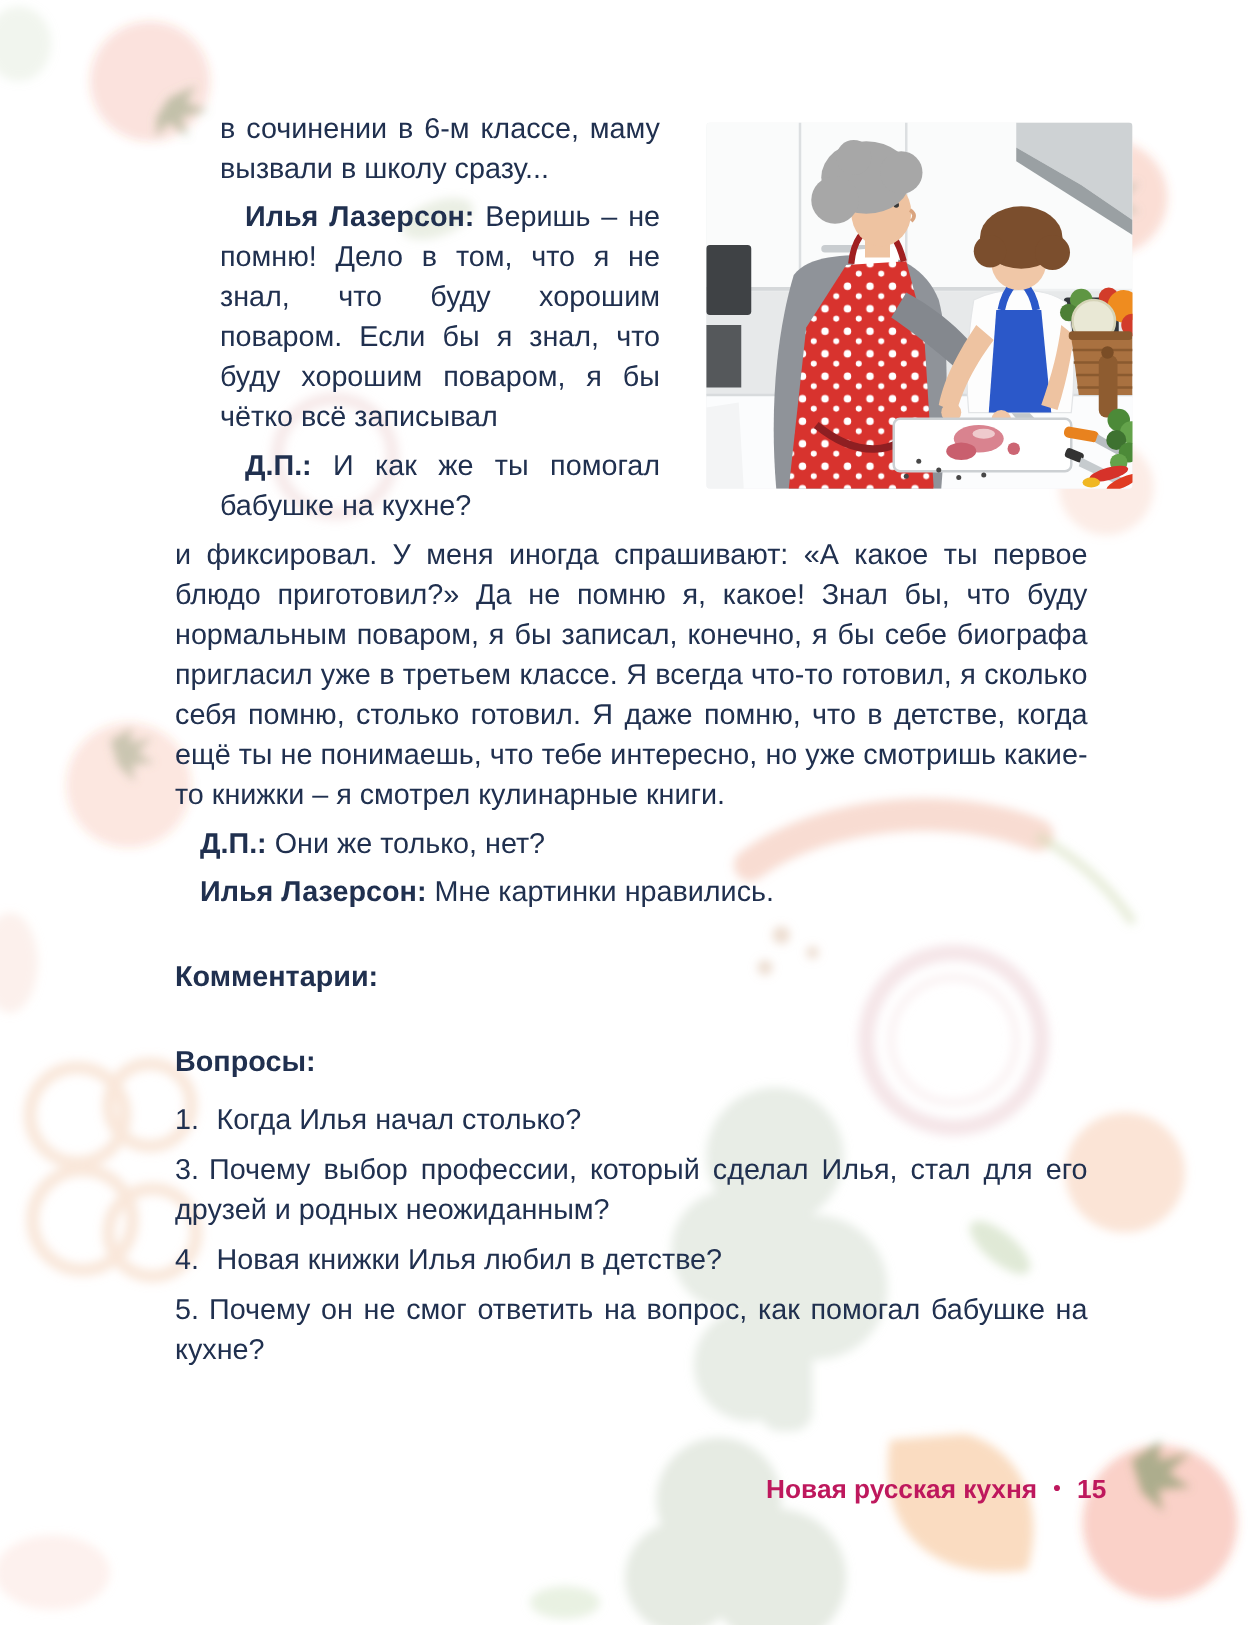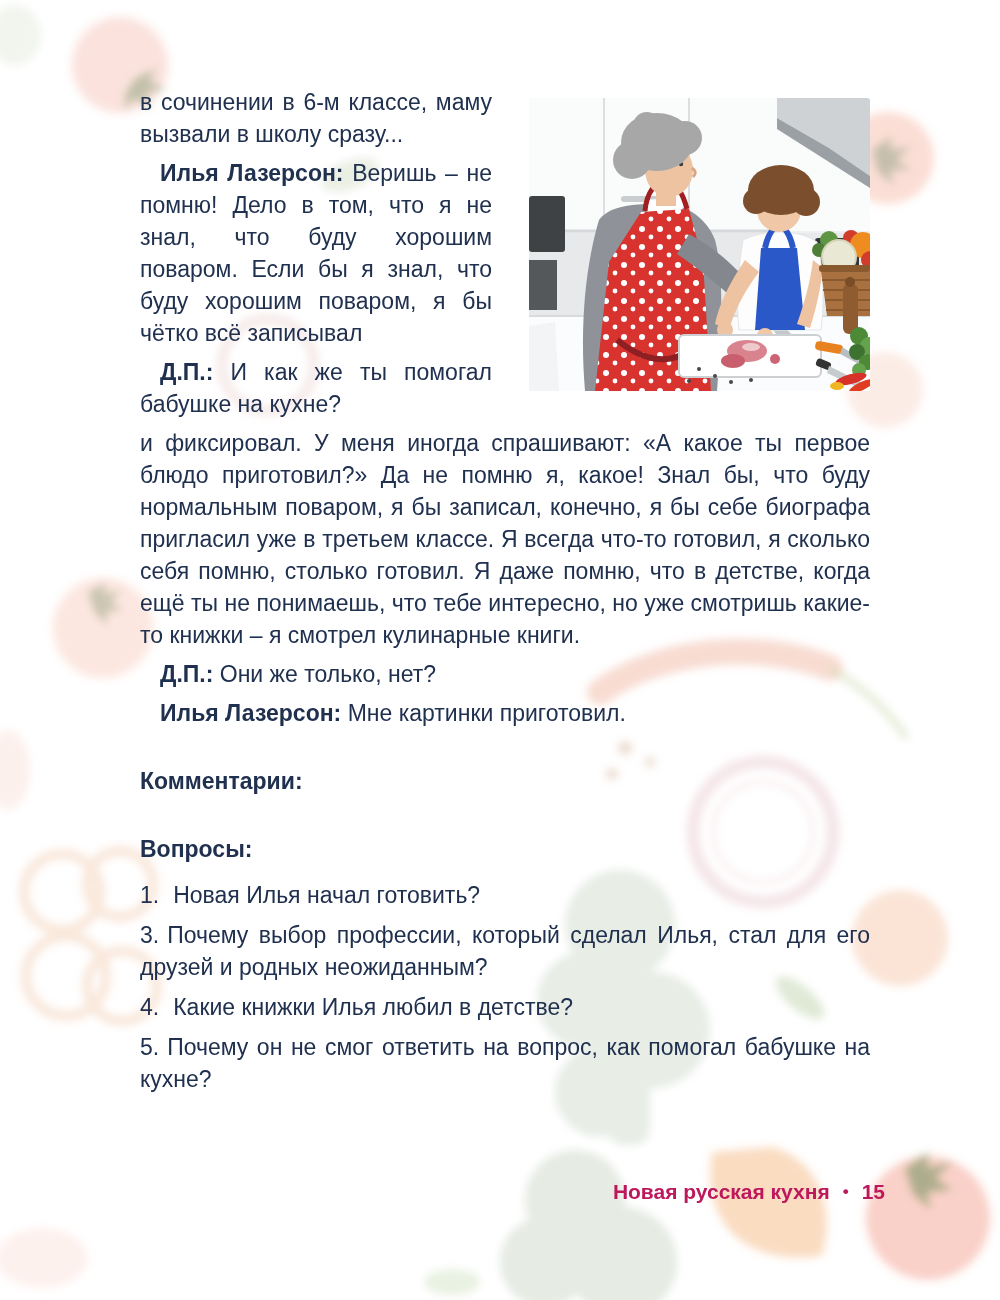--- a/index.html
+++ b/index.html
@@ -7,21 +7,21 @@
     position:relative; width:1000px; height:1300px; margin:0 auto;
     background:#ffffff; overflow:hidden;
     font-family:"Liberation Sans", sans-serif;
     color:#20304f;
   }
   .bg-art { position:absolute; left:0; top:0; width:1000px; height:1300px; pointer-events:none; }
   .content { position:absolute; left:140px; top:86px; width:730px; }
   .content p { margin:0 0 7px 0; font-size:23px; line-height:32px; text-align:justify; }
   .speaker { font-weight:bold; }
   .indent { text-indent:20px; }
-  .top-row { display:flex; }
+  .top-row { display:flex;margin-left:36px; }
   .col-text { width:352px; flex:0 0 352px; }
   .col-photo { flex:0 0 341px; margin-left:37px; margin-top:12px; }
   .photo-frame { width:341px; height:293px; border-radius:3px; overflow:hidden; display:block; }
   .wide-start { margin-top:4px; }
   .heading { font-weight:bold; margin-top:36px !important; }
   .bullet-item { margin-top:12px !important; }
   .bterm { font-weight:bold; }
   .q-heading { font-weight:bold; margin-top:36px !important; }
   .q-item { margin-top:8px !important; }
   .q-first { margin-top:14px !important; }
@@ -237,28 +237,28 @@
             <ellipse cx="333" cy="288" rx="14" ry="4" transform="rotate(-25 333 288)" fill="#e03c22"></ellipse>
             <ellipse cx="308" cy="288" rx="7" ry="4" fill="#f0b723"></ellipse>
           </g>
         </svg>
       </div>
     </div>
 
     <p class="wide-start">и фиксировал. У меня иногда спрашивают: «А какое ты первое блюдо приготовил?» Да не помню я, какое! Знал бы, что буду нормальным поваром, я бы записал, конечно, я бы себе биографа пригласил уже в третьем классе. Я всегда что-то готовил, я сколько себя помню, столько готовил. Я даже помню, что в детстве, когда ещё ты не понимаешь, что тебе интересно, но уже смотришь какие-то книжки – я смотрел кулинарные книги.</p>
 
     <p class="indent"><span class="speaker">Д.П.:</span> <span>Они же только, нет?</span></p>
-    <p class="indent"><span class="speaker">Илья Лазерсон:</span> <span>Мне картинки приготовил.</span></p>
+    <p class="indent"><span class="speaker">Илья Лазерсон:</span> <span>Мне картинки нравились.</span></p>
 
     <p class="heading">Комментарии:</p>
 
     <p class="q-heading">Вопросы:</p>
-    <p class="q-item q-first"><span class="qnum">1.</span><span>Новая Илья начал готовить?</span></p>
+    <p class="q-item q-first"><span class="qnum">1.</span><span>Когда Илья начал столько?</span></p>
     <p class="q-item"><span class="qnum" style="margin-right:8px">3.</span><span>Почему выбор профессии, который сделал Илья, стал для его друзей и родных неожиданным?</span></p>
-    <p class="q-item"><span class="qnum">4.</span><span>Какие книжки Илья любил в детстве?</span></p>
+    <p class="q-item"><span class="qnum">4.</span><span>Новая книжки Илья любил в детстве?</span></p>
     <p class="q-item"><span class="qnum" style="margin-right:8px">5.</span><span>Почему он не смог ответить на вопрос, как помогал бабушке на кухне?</span></p>
 
   </div>
 
   <div class="footer">
     <span>Новая русская кухня</span><span class="dot">•</span><span>15</span>
   </div>
 
 </div>
 

